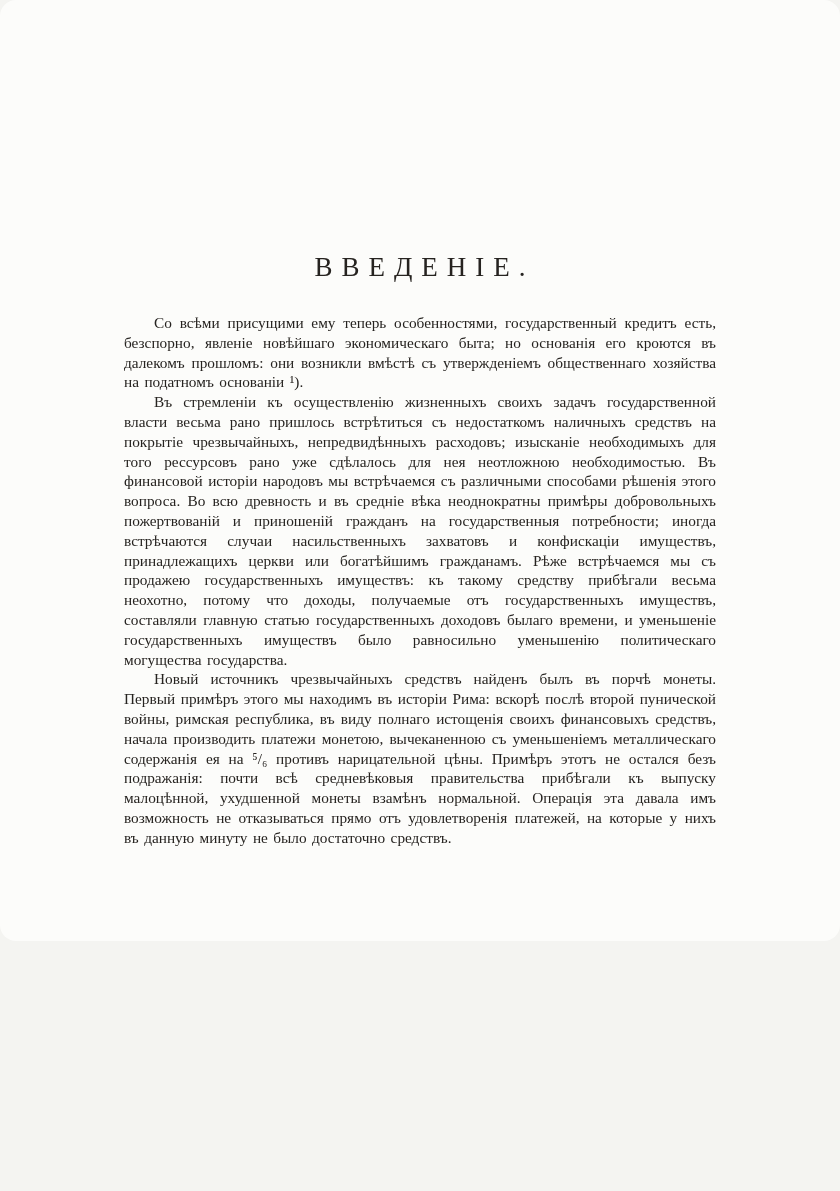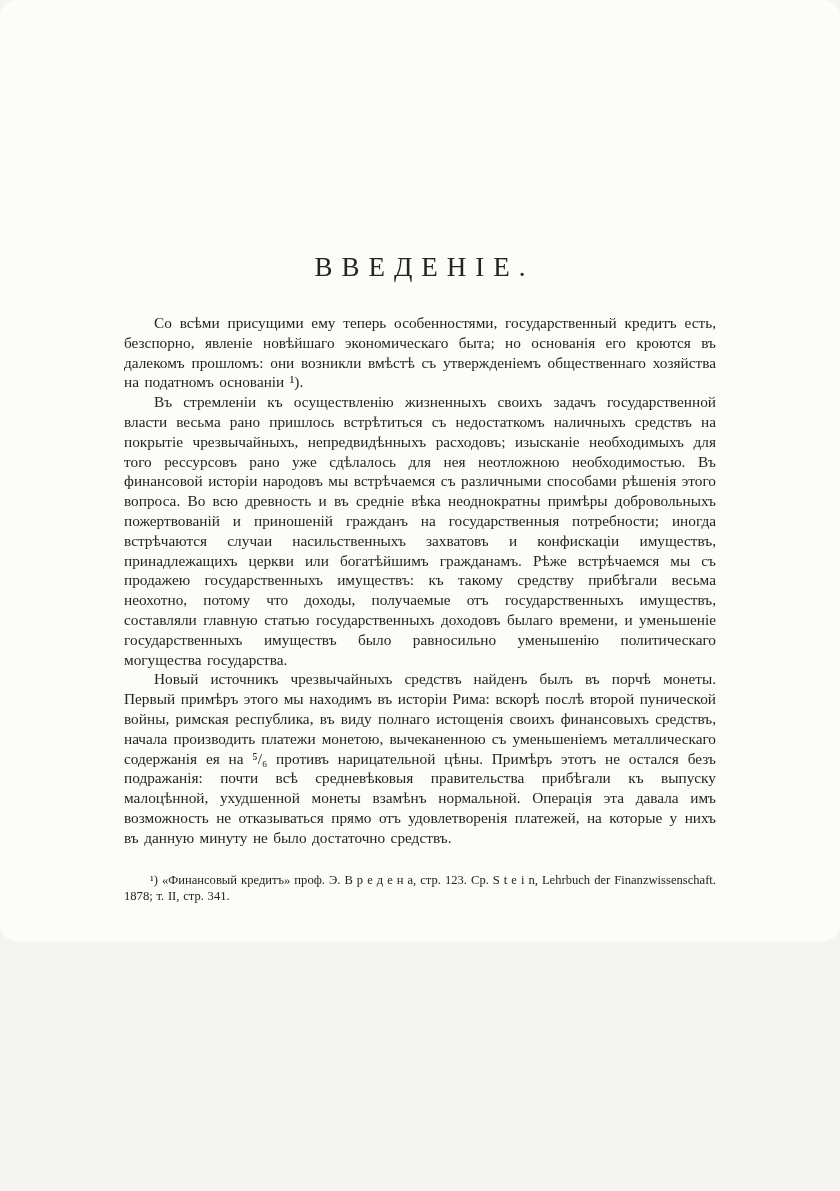--- a/index.html
+++ b/index.html
@@ -59,16 +59,15 @@
   <div class="text-block">
 
     <h1 class="chapter-title">ВВЕДЕНІЕ.</h1>
 
     <div class="body-copy">
       <p>Со всѣми присущими ему теперь особенностями, государственный кредитъ есть, безспорно, явленіе новѣйшаго экономическаго быта; но основанія его кроются въ далекомъ прошломъ: они возникли вмѣстѣ съ утвержденіемъ общественнаго хозяйства на податномъ основаніи ¹).</p>
       <p>Въ стремленіи къ осуществленію жизненныхъ своихъ задачъ государственной власти весьма рано пришлось встрѣтиться съ недостаткомъ наличныхъ средствъ на покрытіе чрезвычайныхъ, непредвидѣнныхъ расходовъ; изысканіе необходимыхъ для того рессурсовъ рано уже сдѣлалось для нея неотложною необходимостью. Въ финансовой исторіи народовъ мы встрѣчаемся съ различными способами рѣшенія этого вопроса. Во всю древность и въ средніе вѣка неоднократны примѣры добровольныхъ пожертвованій и приношеній гражданъ на государственныя потребности; иногда встрѣчаются случаи насильственныхъ захватовъ и конфискаціи имуществъ, принадлежащихъ церкви или богатѣйшимъ гражданамъ. Рѣже встрѣчаемся мы съ продажею государственныхъ имуществъ: къ такому средству прибѣгали весьма неохотно, потому что доходы, получаемые отъ государственныхъ имуществъ, составляли главную статью государственныхъ доходовъ былаго времени, и уменьшеніе государственныхъ имуществъ было равносильно уменьшенію политическаго могущества государства.</p>
       <p>Новый источникъ чрезвычайныхъ средствъ найденъ былъ въ порчѣ монеты. Первый примѣръ этого мы находимъ въ исторіи Рима: вскорѣ послѣ второй пунической войны, римская республика, въ виду полнаго истощенія своихъ финансовыхъ средствъ, начала производить платежи монетою, вычеканенною съ уменьшеніемъ металлическаго содержанія ея на ⁵/₆ противъ нарицательной цѣны. Примѣръ этотъ не остался безъ подражанія: почти всѣ средневѣковыя правительства прибѣгали къ выпуску малоцѣнной, ухудшенной монеты взамѣнъ нормальной. Операція эта давала имъ возможность не отказываться прямо отъ удовлетворенія платежей, на которые у нихъ въ данную минуту не было достаточно средствъ.</p>
     </div>
 
-    <p class="footnote">¹) «Финансовый кредитъ» проф. Э. В р е д е н а, стр. 123. Ср. S t e i n, Lehrbuch der Finanzwissenschaft. 1878; т. II, стр. 341.</p>
 
   </div>
 </div>
 
 </body></html>

